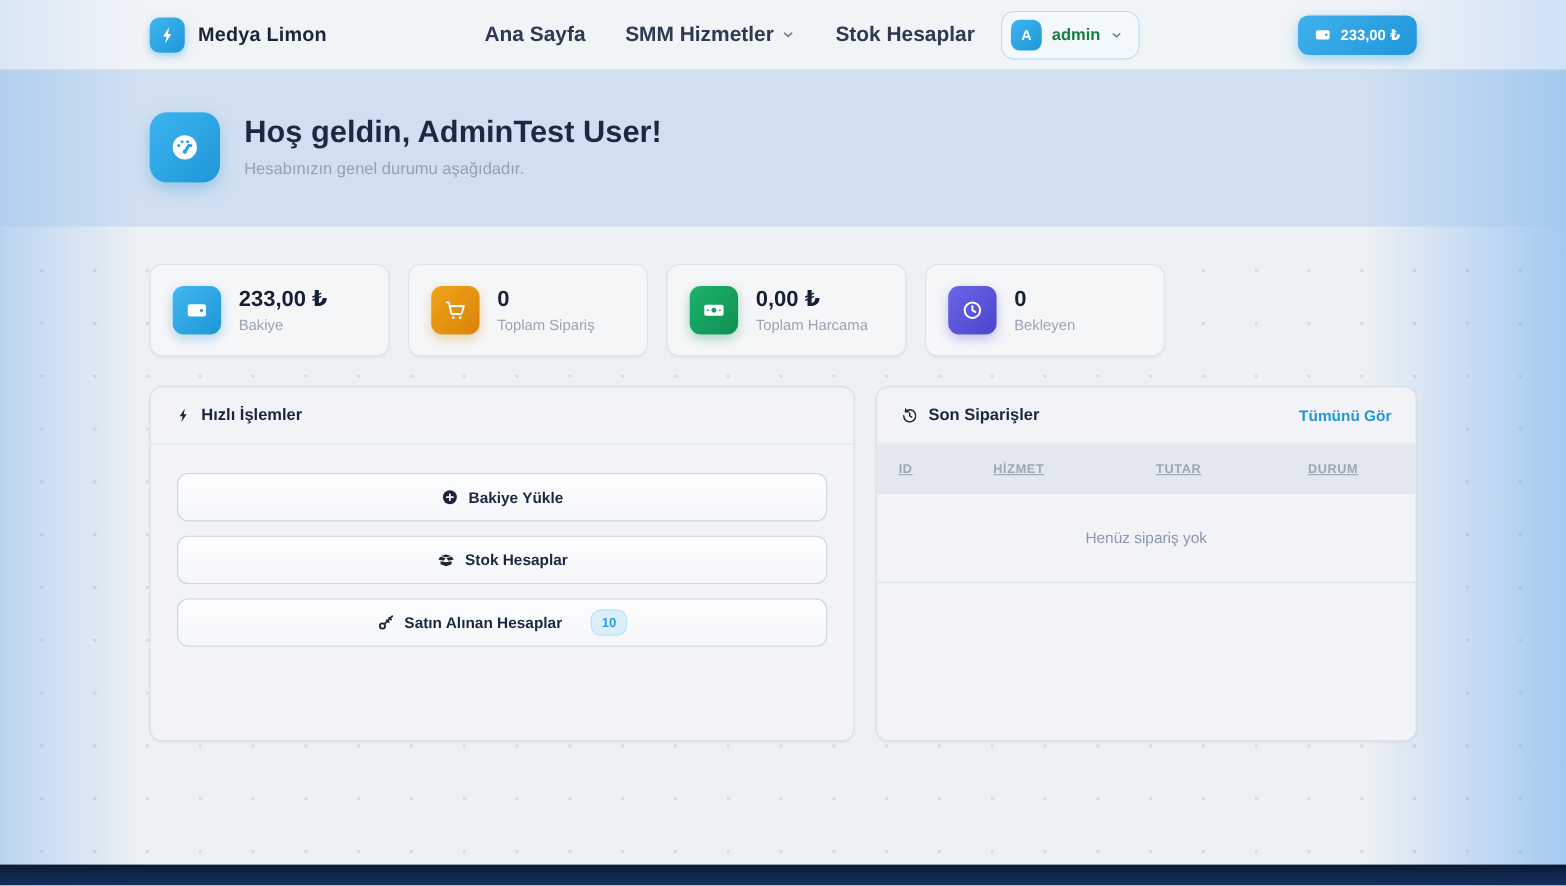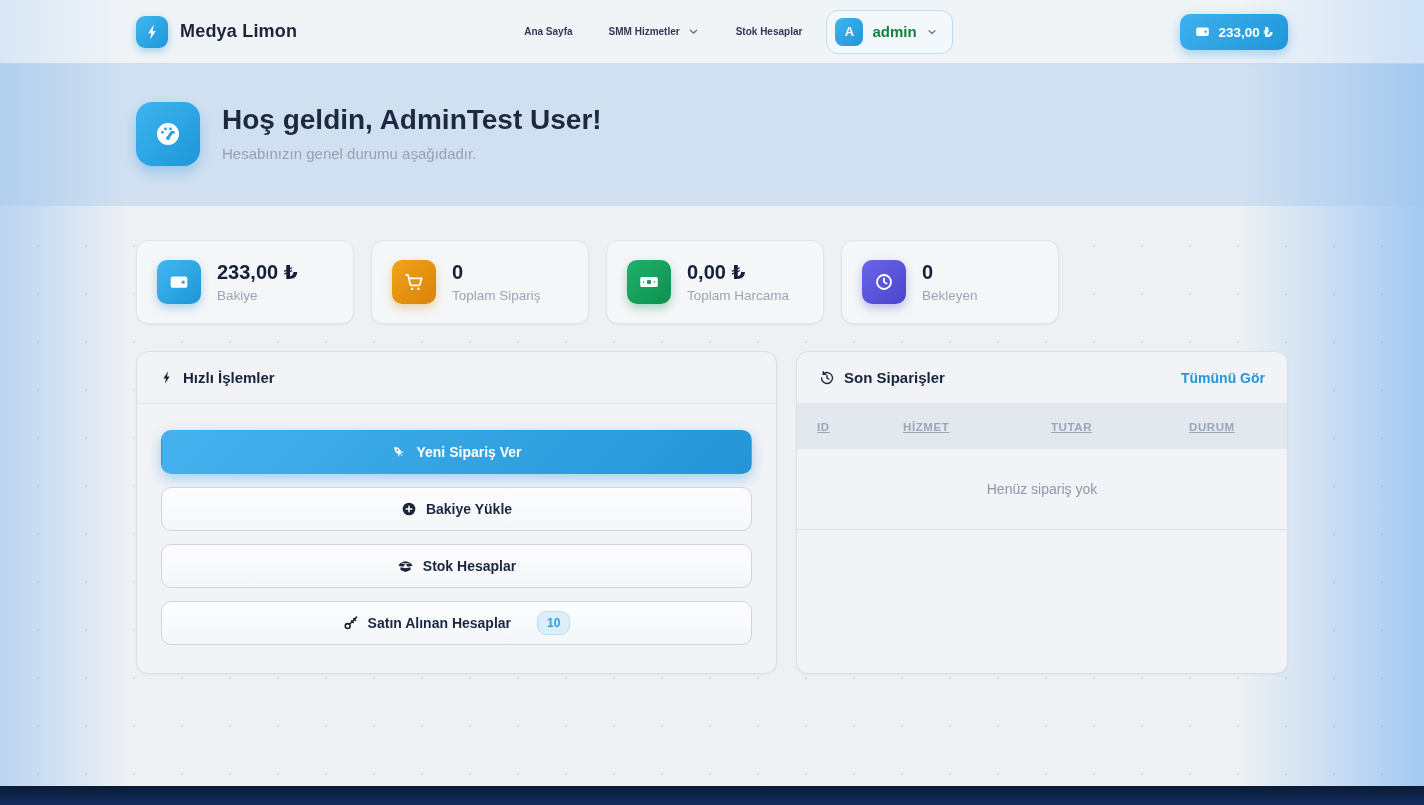--- a/index.html
+++ b/index.html
@@ -25,21 +25,21 @@
   .brand { display:flex; align-items:center; gap:12px; cursor:pointer; }
   .brand-logo {
     width:32px; height:32px; border-radius:9px;
     background:linear-gradient(135deg,#41b8f0,#1e96d8);
     box-shadow:0 3px 8px rgba(40,150,215,.4);
     display:flex; align-items:center; justify-content:center;
   }
   .brand-name { font-size:18px; font-weight:800; color:#1b2538; letter-spacing:.2px; }
   .nav-center { display:flex; align-items:center; }
   .nav-links { display:flex; align-items:center; gap:36px; }
-  .nav-link { display:flex; align-items:center; gap:7px; font-size:10px; font-weight:700; color:#2e3a52; cursor:pointer; }
+  .nav-link { display:flex; align-items:center; gap:7px; font-size:19px; font-weight:700; color:#2e3a52; cursor:pointer; }
   .nav-link .chev { color:#6c7890; display:flex; }
   .user-pill {
     margin-left:24px; height:44px; padding:0 14px 0 8px;
     display:flex; align-items:center; gap:9px;
     background:rgba(244,250,255,.65);
     border:1.5px solid #bcdcf4; border-radius:12px; cursor:pointer;
   }
   .avatar {
     width:28px; height:28px; border-radius:8px;
     background:linear-gradient(135deg,#41b4ee,#1f97da);
@@ -286,32 +286,20 @@
       <section class="panel left">
         <div class="panel-header">
           <span>
             <svg width="15" height="15" viewBox="0 0 24 24">
                 <path d="M14.5 2 7 13.5h4.2L9.5 22 17 10.5h-4.2z" fill="#1b2538"></path>
               </svg>
           </span>
           <span class="panel-title">Hızlı İşlemler</span>
         </div>
         <div class="qa-body">
-          <button class="qa-btn primary">
-            <span>
-              <svg width="16" height="16" viewBox="0 0 24 24">
-                  <g transform="rotate(-42 12 12)" fill="#fff">
-                    <path d="M12 1.8c2.3 1.6 3.7 4.4 3.7 7.3 0 2.4-.8 4.7-2.2 6.4h-3C9.1 13.8 8.3 11.5 8.3 9.1c0-2.9 1.4-5.7 3.7-7.3z"></path>
-                    <circle cx="12" cy="8.2" r="1.5" fill="#2aa0e2"></circle>
-                    <path d="M8.6 13.2 6.6 17l3.1-1zM15.4 13.2 17.4 17l-3.1-1zM10.9 16.6h2.2L12 20.4z"></path>
-                  </g>
-                </svg>
-            </span>
-            <span>Yeni Sipariş Ver</span>
-          </button>
 
           <button class="qa-btn secondary">
             <span>
               <svg width="16" height="16" viewBox="0 0 24 24">
                   <circle cx="12" cy="12" r="9.5" fill="#1b2538"></circle>
                   <path d="M12 7.8v8.4M7.8 12h8.4" stroke="#fff" stroke-width="2.3" stroke-linecap="round"></path>
                 </svg>
             </span>
             <span>Bakiye Yükle</span>
           </button>

